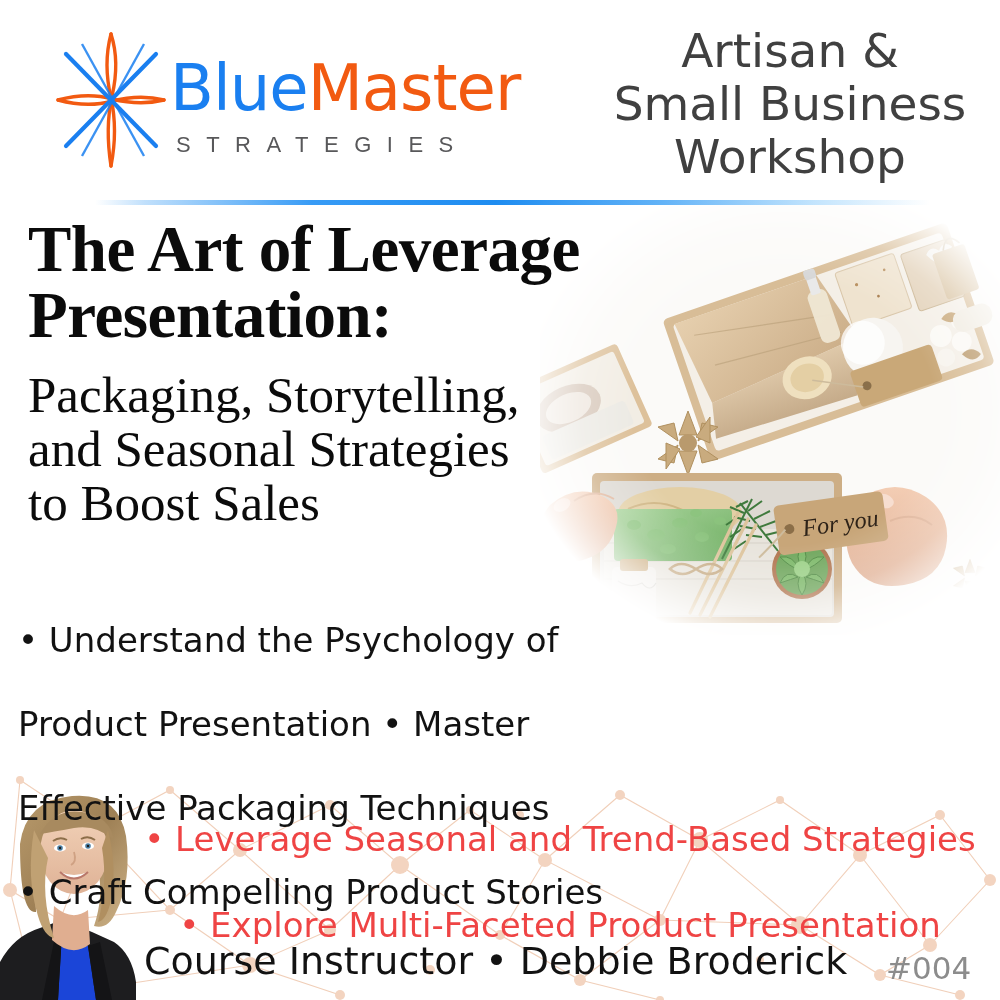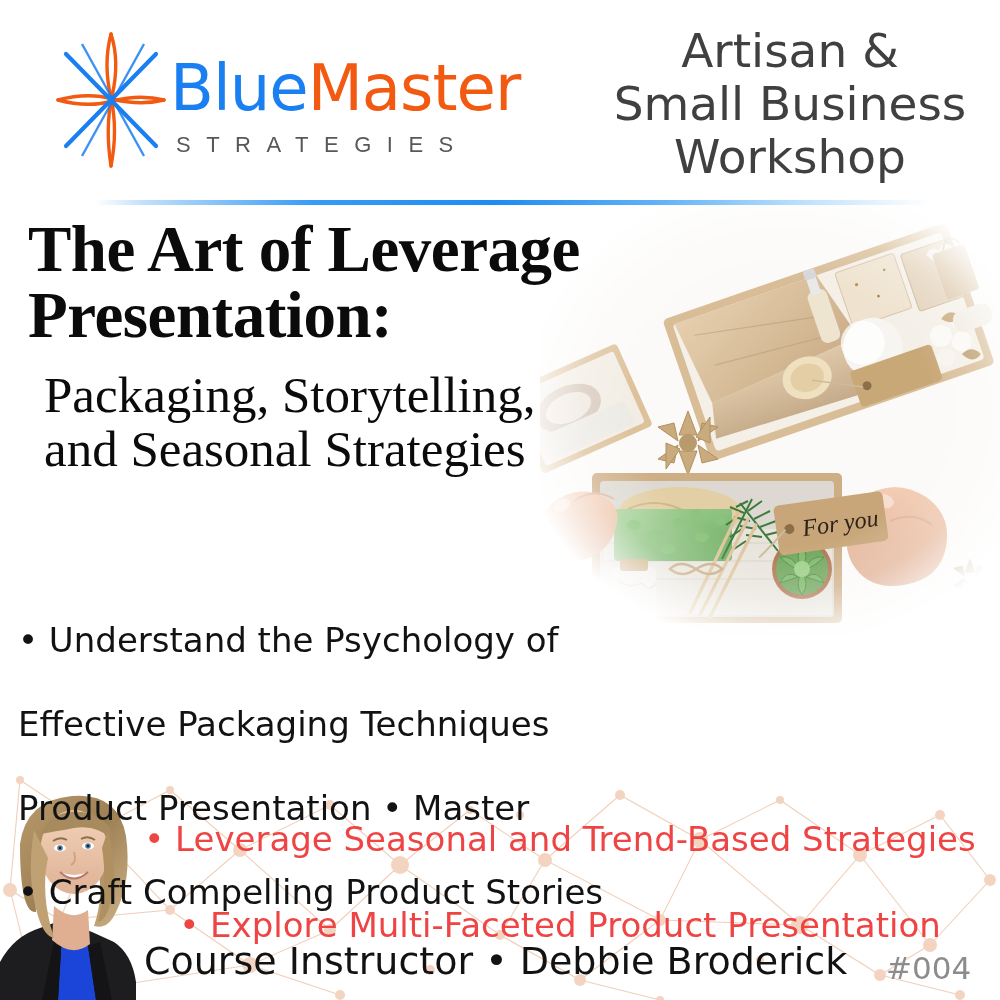--- a/index.html
+++ b/index.html
@@ -32,21 +32,21 @@
      font-family:"DejaVu Sans",sans-serif;font-weight:400;font-size:47px;line-height:53px;color:#404040;}
 
   .divider{position:absolute;left:95px;top:200px;width:835px;height:5px;z-index:6;
      background:linear-gradient(to right, rgba(75,165,245,0) 0%, rgba(75,165,245,.35) 6%, rgba(45,150,245,.95) 26%, rgba(30,140,240,1) 48%, rgba(60,160,245,.8) 68%, rgba(120,195,250,.45) 86%, rgba(150,210,252,0) 100%);}
 
   
   .title-main{position:absolute;left:28px;top:216px;width:700px;z-index:7;
      font-family:"Liberation Serif","DejaVu Serif",serif;font-weight:700;font-size:65px;line-height:66px;color:#0b0b0b;
      letter-spacing:-.5px;}
   .title-sub{position:absolute;left:28px;top:368px;width:600px;z-index:7;
-     font-family:"Liberation Serif","DejaVu Serif",serif;font-weight:400;font-size:51px;line-height:54px;color:#0b0b0b;margin-left:16px;}
+     font-family:"Liberation Serif","DejaVu Serif",serif;font-weight:400;font-size:51px;line-height:54px;color:#0b0b0b;}
 
   
   .bullets-left{position:absolute;left:18px;top:580px;width:580px;z-index:7;
      font-family:"DejaVu Sans",sans-serif;font-weight:400;font-size:34px;line-height:48px;color:#121212;}
   .bullets-wide{position:absolute;left:120px;top:778px;width:880px;z-index:7;text-align:center;
      font-family:"DejaVu Sans",sans-serif;font-weight:400;font-size:34px;line-height:50px;color:#ef4444;}
   .bline{display:block;white-space:nowrap;margin-top:36px;}
 
   
   .footer-credit{position:absolute;left:144px;top:938px;width:700px;text-align:center;z-index:7;
@@ -362,26 +362,27 @@
   <div class="divider"></div>
 
   <div class="title-main">
     <div>The Art of Leverage</div>
     <div>Presentation:</div>
   </div>
 
   <div class="title-sub">
     <div>Packaging, Storytelling,</div>
     <div>and Seasonal Strategies</div>
+    <div>to Boost Sales</div>
   </div>
 
   <div class="bullets-left">
     <span class="bline">• Understand the Psychology of</span>
+    <span class="bline">Product Presentation • Master</span>
     <span class="bline">Effective Packaging Techniques</span>
-    <span class="bline">Product Presentation • Master</span>
     <span class="bline">• Craft Compelling Product Stories</span>
   </div>
 
   <div class="bullets-wide">
     <span class="bline">• Leverage Seasonal and Trend-Based Strategies</span>
     <span class="bline">• Explore Multi-Faceted Product Presentation</span>
   </div>
 
   <div class="footer-credit">Course Instructor • Debbie Broderick</div>
   <div class="footer-number">#004</div>

